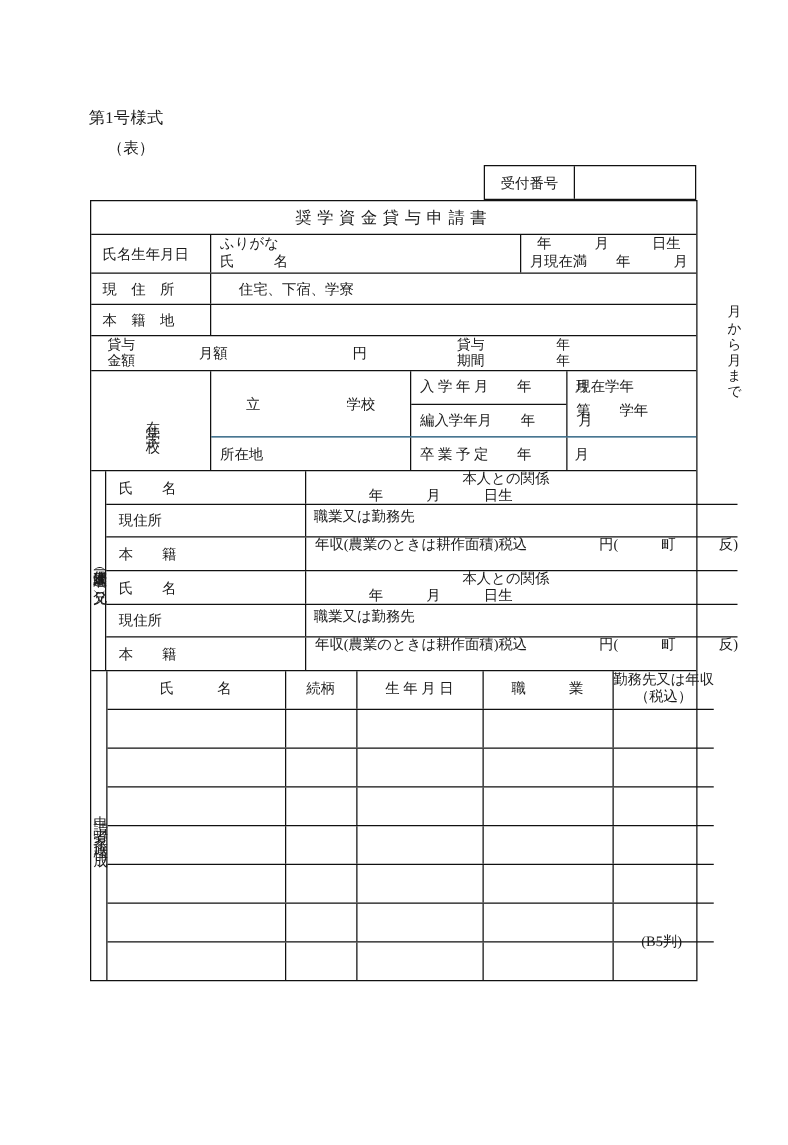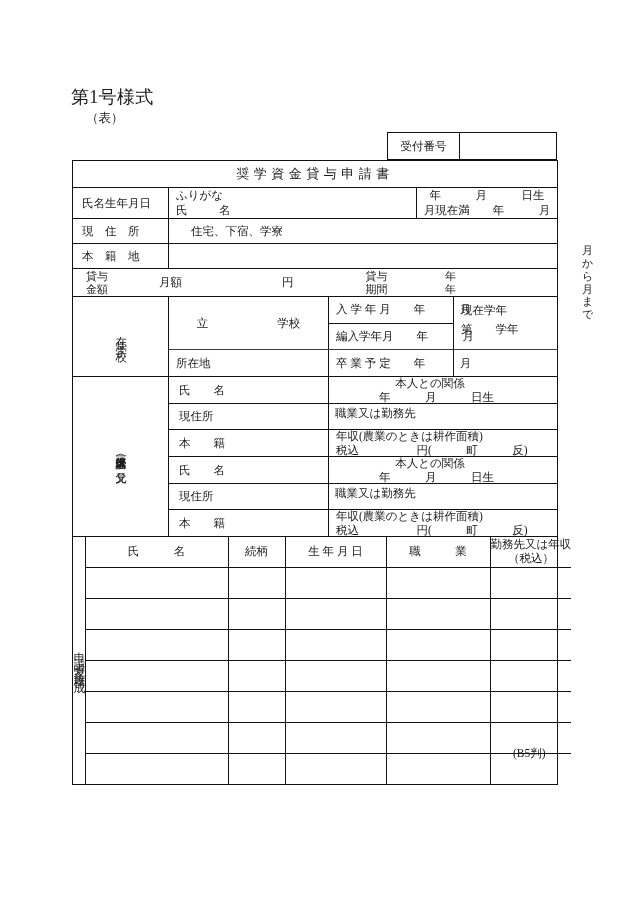--- a/index.html
+++ b/index.html
@@ -21,21 +21,21 @@
     width: 630px;
     height: 916px;
     overflow: hidden;
   }
 
   
   .form-code {
     position: absolute;
     left: 71px;
     top: 85px;
-    font-size: 18px;
+    font-size: 13px;
     letter-spacing: 0.3px;
     white-space: nowrap;
   }
   .form-sub {
     position: absolute;
     left: 86px;
     top: 110px;
     font-size: 12.5px;
     white-space: nowrap;
   }
@@ -282,21 +282,21 @@
     display: flex;
     flex-direction: column;
     justify-content: center;
     height: 100%;
     line-height: 1.22;
   }
   .g-rel { text-align: center; padding-right: 26px; }
   .g-dob { white-space: pre; padding-left: 50px; }
   .g-income {
     display: flex;
-    flex-direction: column;
+    flex-direction: row;
     justify-content: flex-start;
     height: 100%;
     line-height: 1.2;
     padding-left: 7px;
     white-space: pre;
   }
 
   
   .fam-sec { display: flex; }
   .fam-body { flex: 1; display: flex; flex-direction: column; }

